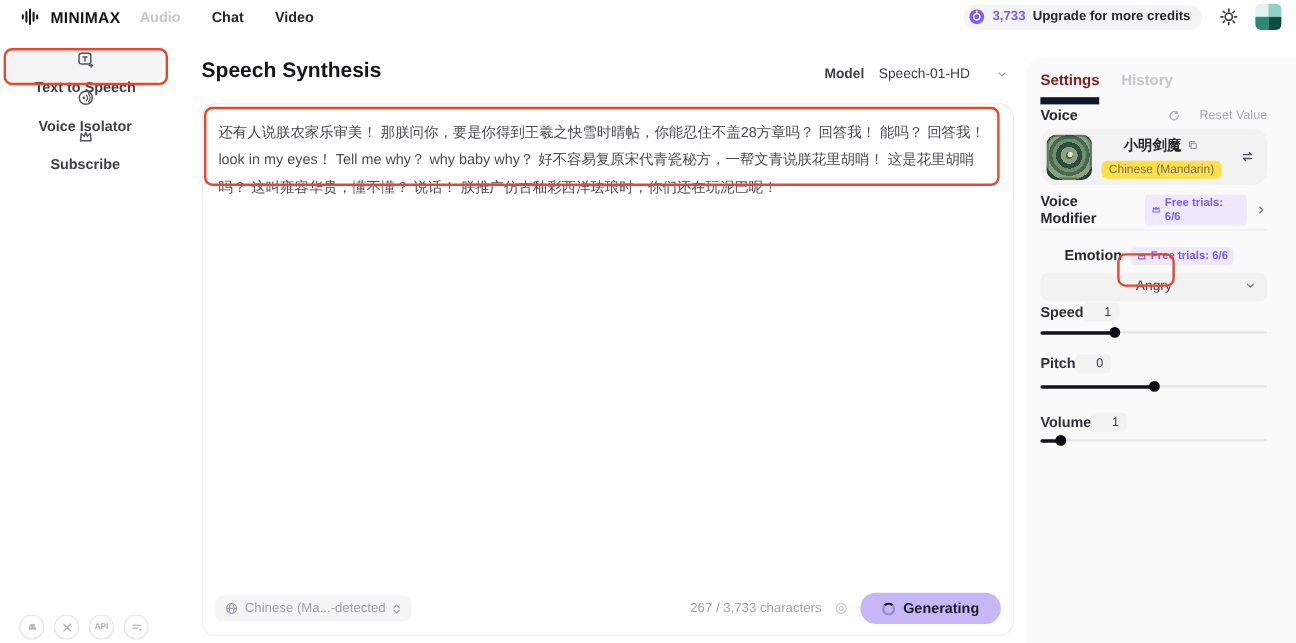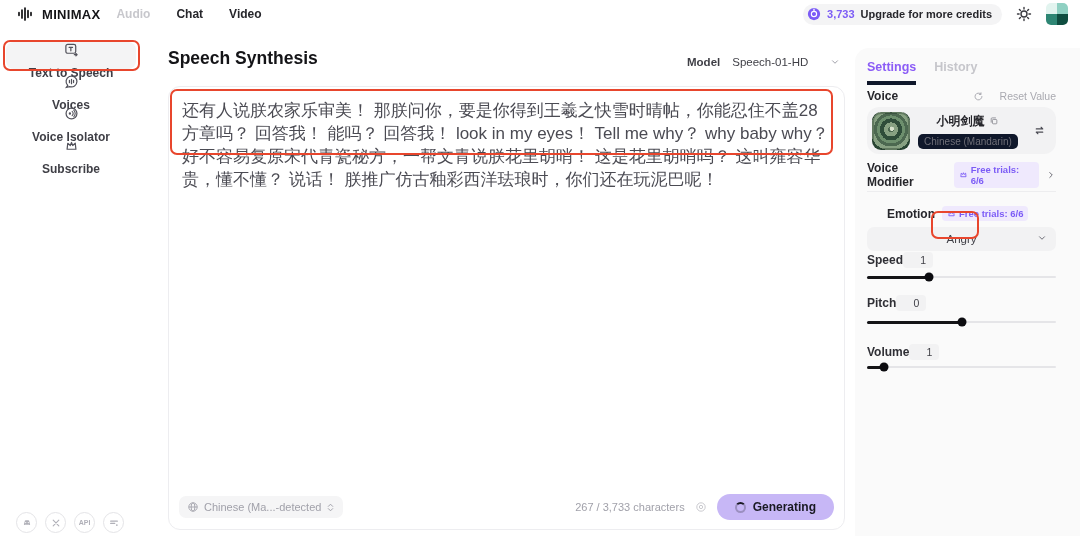--- a/index.html
+++ b/index.html
@@ -43,65 +43,65 @@
   
   .page-title { position:absolute; left:168px; top:48px; font-size:17.5px; font-weight:800; color:#141417; }
   .model-select { position:absolute; left:655px; top:52px; width:185px; height:20px;
     display:flex; align-items:center; gap:12px; cursor:pointer; }
   .model-label { font-size:11.5px; font-weight:700; color:#3f3f46;padding-left:32px; }
   .model-value { font-size:11.5px; color:#3f3f46; }
   .model-select .chev { margin-left:auto; color:#a1a1aa; }
 
   .editor { position:absolute; left:168px; top:86px; width:677px; height:444px;
     background:#fff; border:1px solid #ededf0; border-radius:12px; padding:12px 13px; }
-  .editor-text { font-size:17px; line-height:23px; color:#4b4b53; cursor:text; }
+  .editor-text { font-size:12px; line-height:23px; color:#4b4b53; cursor:text; }
   .editor-footer { position:absolute; left:10px; right:10px; bottom:9px;
     display:flex; align-items:center; }
   .lang-pill { height:22px; display:flex; align-items:center; gap:5px;
     background:#f5f5f6; border-radius:7px; padding:0 8px; color:#a1a1aa; cursor:pointer; }
   .lang-pill span { font-size:11px; }
   .foot-right { margin-left:auto; display:flex; align-items:center; gap:10px; }
   .char-count { font-size:11px; color:#a1a1aa; }
   .gen-btn { height:26px; border:none; border-radius:999px; background:#c7b7f6;
     display:flex; align-items:center; gap:7px; padding:0 18px; cursor:pointer; }
   .gen-btn span.lbl { font-size:12px; font-weight:800; color:#191922; }
   .spinner { width:11px; height:11px; border-radius:50%;
     border:2px solid rgba(25,25,34,.25); border-top-color:#191922; animation:spin 1s linear infinite; }
   @keyframes spin { to { transform:rotate(360deg); } }
 
   
   .panel { position:absolute; left:855px; top:48px; width:225px; height:488px;
     background:#fafafa; border-radius:14px 0 0 0; }
   .panel .abs { position:absolute; left:12px; right:24px; }
   .tabs { top:12px; display:flex; gap:18px; }
   .tab { font-size:12.5px; cursor:pointer; }
-  .tab.active { font-weight:800; color:#8b5cf6; border-bottom:4px solid #0f172a; padding-bottom:7px; }
+  .tab.active { font-weight:800; color:#7f1d1d; border-bottom:6px solid #0f172a; padding-bottom:7px; }
   .tab.idle { color:#c6c6cb; font-weight:600; }
   .voice-row { top:41px; display:flex; align-items:center; justify-content:space-between; }
   .sec-label { font-size:12px; font-weight:700; color:#26262b; }
   .reset { display:flex; align-items:center; gap:16px; color:#a9a9b0; font-size:10.5px; cursor:pointer; }
   .voice-card { top:59px; height:47px; background:#f2f2f3; border-radius:12px;
     display:flex; align-items:center; gap:8px; padding:4px 10px 4px 5px; cursor:pointer; }
   .voice-avatar { width:38px; height:38px; border-radius:9px; flex:0 0 auto;
     background:
       radial-gradient(circle at 52% 44%, #d7e3cd 0 7%, rgba(0,0,0,0) 8%),
       repeating-radial-gradient(circle at 50% 46%, #4c6850 0 3px, #87a182 3px 7px, #2f4d3a 7px 11px, #6d8f6d 11px 14px);
     box-shadow:inset 0 0 0 2px rgba(25,45,32,.35); }
   .voice-meta { display:flex; flex-direction:column; gap:4px; }
   .voice-name-row { display:flex; align-items:center; gap:5px;justify-content:center; }
   .voice-name { font-size:12px; font-weight:700; color:#26262b; }
-  .voice-lang { align-self:flex-start; background:#0f172a; border-radius:5px;
+  .voice-lang { align-self:flex-start; background:#fde047; border-radius:5px;
     padding:2px 6px; font-size:10px; color:#6f6f78; }
   .swap { margin-left:auto; color:#4b4b53; cursor:pointer; }
   .modifier-row { top:118px; height:26px; display:flex; align-items:center; gap:7px;
     border-bottom:1px solid #ededef; padding-bottom:8px; cursor:pointer; }
   .trial-badge { display:flex; align-items:center; gap:3px; background:#efe9fd;
     border-radius:4px; padding:2px 5px; font-size:9.5px; font-weight:700; color:#7c5cf6; }
   .modifier-row .chev { margin-left:auto; color:#6f6f78; }
-  .emotion-row { top:158px; display:flex; align-items:center; gap:7px;padding-left:20px; }
+  .emotion-row { top:158px; display:flex; align-items:flex-start; gap:7px;padding-left:20px; }
   .emotion-select { top:179px; height:24px; background:#f2f2f3; border-radius:7px; cursor:pointer; }
   .emotion-value { position:absolute; left:0; right:0; top:0; bottom:0;
     display:flex; align-items:center; justify-content:center; font-size:11.5px; color:#3f3f46; }
   .emotion-select .chev { position:absolute; right:9px; top:6px; color:#6f6f78; }
   .slider-label-row { display:flex; align-items:center; justify-content:flex-start; }
   .slider-label { font-size:12px; font-weight:600; color:#2f2f35; }
   .value-chip { min-width:30px; height:16px; background:#f2f2f3; border-radius:4px;
     font-size:10.5px; color:#3f3f46; display:flex; align-items:center; justify-content:flex-end;
     padding:0 7px; }
   .track { position:relative; height:2px; background:#e5e5e8; border-radius:2px; cursor:pointer; }
@@ -165,29 +165,20 @@
 
   <div class="side-nav">
     <div class="side-item selected">
       <span class="icn">
         <svg width="15" height="15" viewBox="0 0 16 16" fill="none" stroke="currentColor" stroke-width="1.3" stroke-linecap="round" stroke-linejoin="round">
           <rect x="2" y="2.5" width="10.5" height="9.5" rx="2"></rect>
           <path d="M5.5 5.8h3.6 M7.3 5.8v3.6 M11 13.5h3 M14 13.5l-1.3-1.2 M14 13.5l-1.3 1.2"></path>
         </svg>
       </span>
       <span>Text to Speech</span>
-    </div>
-    <div class="side-item">
-      <span class="icn">
-        <svg width="15" height="15" viewBox="0 0 16 16" fill="none" stroke="currentColor" stroke-width="1.3" stroke-linecap="round">
-          <path d="M13.8 8A5.8 5.8 0 1 0 4 12.2 L2.6 14.2 L6 13.4 A5.8 5.8 0 0 0 13.8 8Z"></path>
-          <path d="M5.8 6.8v2.4 M8 5.6v4.8 M10.2 6.9v2.2"></path>
-        </svg>
-      </span>
-      <span>Voices</span>
     </div>
     <div class="side-item">
       <span class="icn">
         <svg width="15" height="15" viewBox="0 0 16 16" fill="none" stroke="currentColor" stroke-width="1.3" stroke-linecap="round">
           <circle cx="8" cy="8" r="5.8"></circle>
           <circle cx="6.3" cy="8" r="0.6" fill="currentColor"></circle>
           <path d="M8.6 5.6a3.4 3.4 0 0 1 0 4.8 M10.4 4.4a5.5 5.5 0 0 1 0 7.2" stroke-width="1.1"></path>
         </svg>
       </span>
       <span>Voice Isolator</span>

